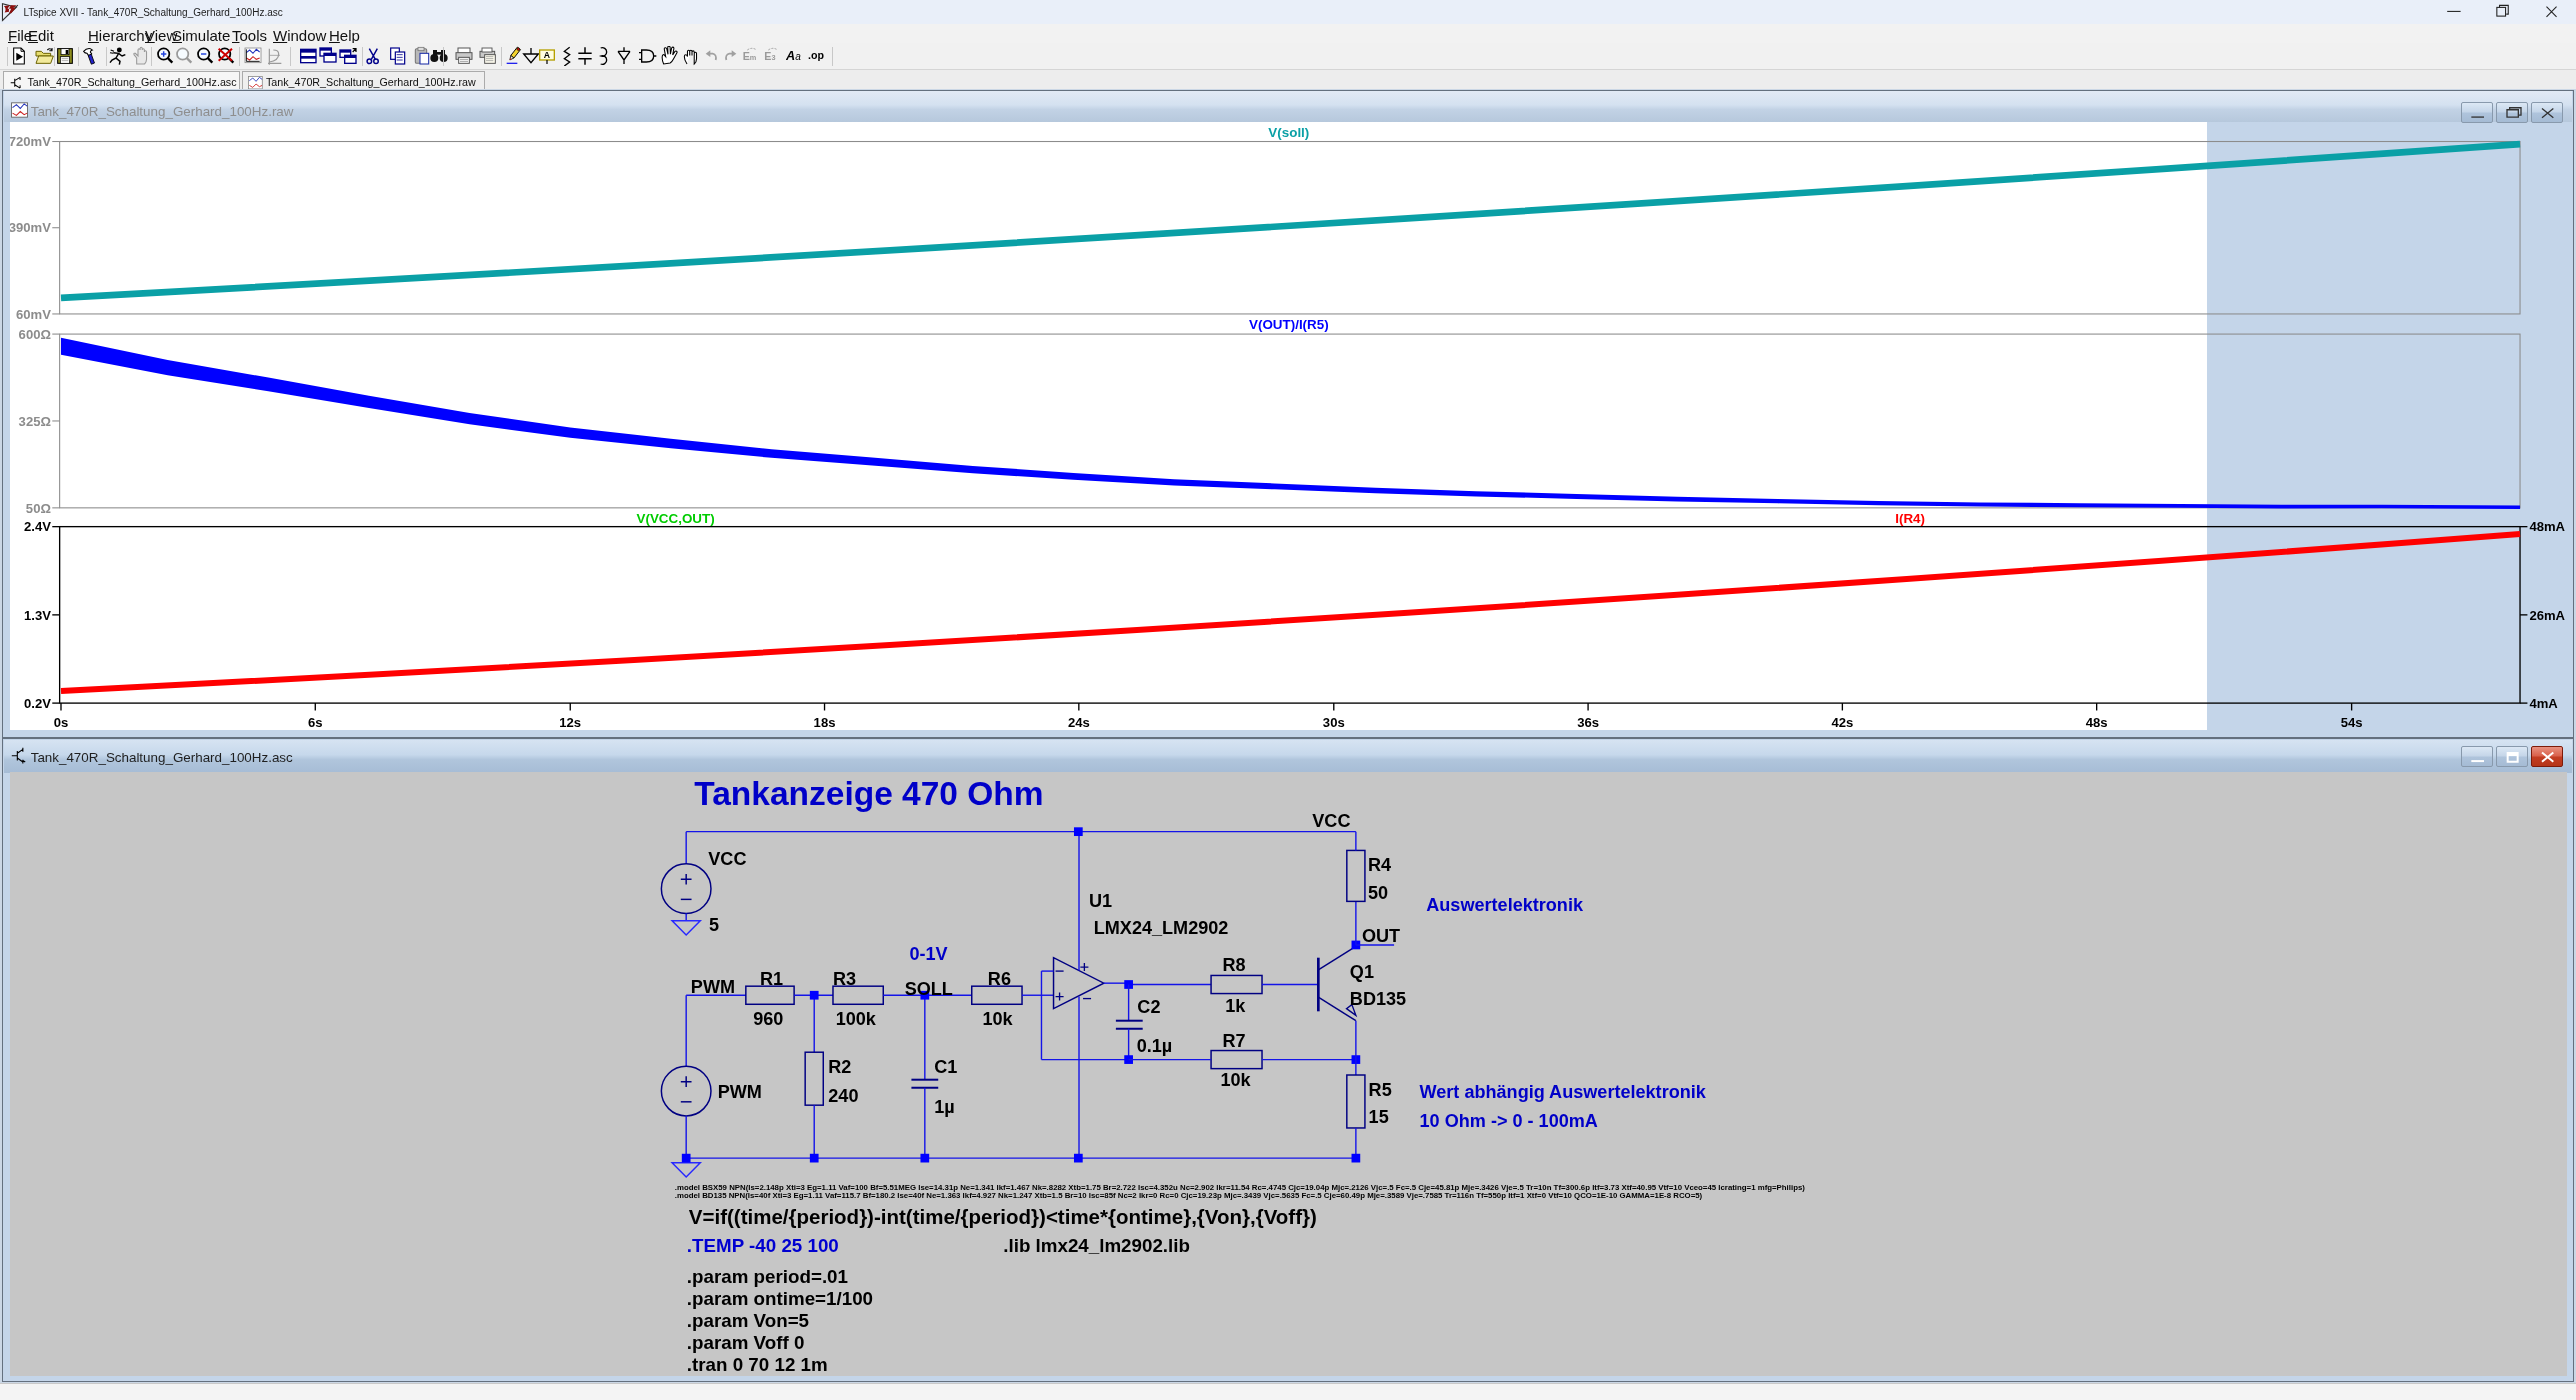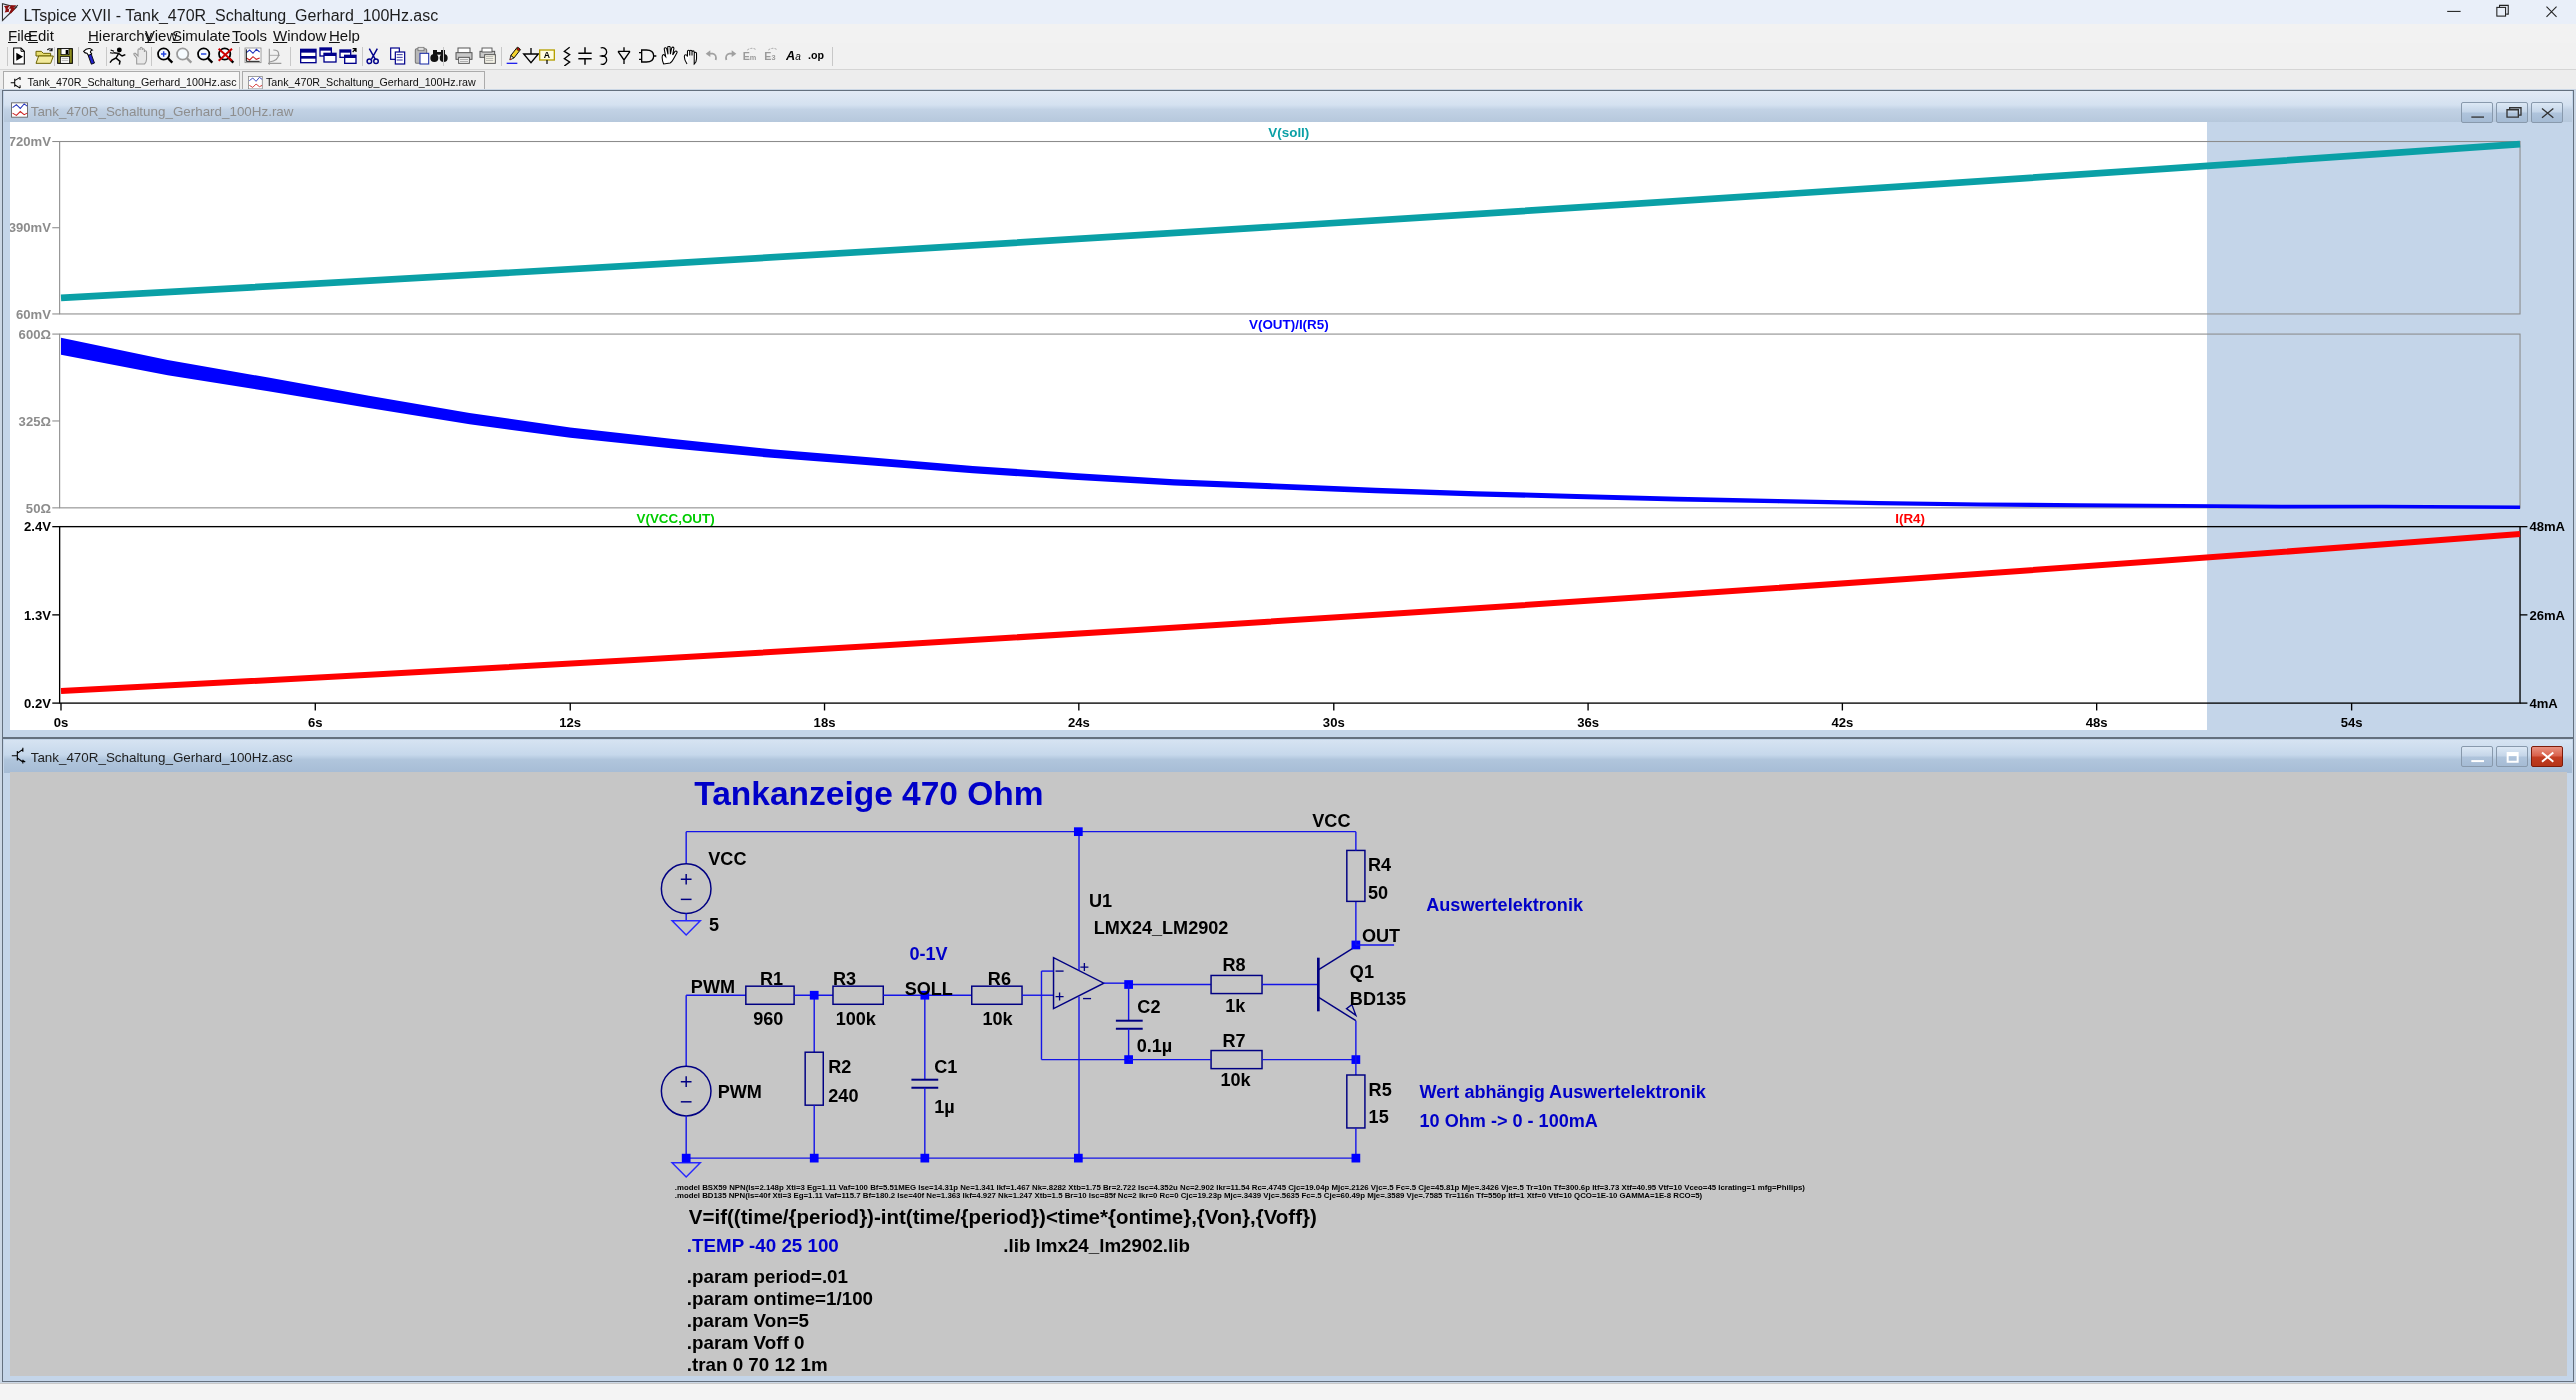--- a/index.html
+++ b/index.html
@@ -1,17 +1,17 @@
 <!DOCTYPE html>
 <html style="font-size:10.7px"><head><meta charset="utf-8"><style>
 *{margin:0;padding:0;box-sizing:border-box}
 html,body{width:2576px;height:1401px;overflow:hidden;font-family:"Liberation Sans",sans-serif;background:#CBD7E5}
 .abs{position:absolute}
 #titlebar{left:0;top:0;width:2576px;height:23.5px;background:#E9EFF9}
-#titletxt{left:23.5px;top:7px;font-size:16px;color:#1d1d1d}
+#titletxt{left:23.5px;top:7px;font-size:10px;color:#1d1d1d}
 #menubar{left:0;top:23.5px;width:2576px;height:19.5px;background:#F2F2F2}
 .mi{position:absolute;top:3.4px;font-size:15px;color:#111}
 #toolbar{left:0;top:43px;width:2576px;height:27px;background:#F1F1F1;border-bottom:0.7px solid #D5D5D5}
 .sep{position:absolute;top:4px;width:0.7px;height:19px;background:#C8C8C8}
 #tabbar{left:0;top:70px;width:2576px;height:21px;background:#EDEDED;border-bottom:0.7px solid #B5B5B5}
 .tab{position:absolute;top:1.3px;height:19.5px;background:#F6F6F6;border:0.7px solid #ABABAB;border-bottom:none;font-size:10.7px;color:#111}
 .tab span{position:absolute;left:23px;top:4px;white-space:nowrap}
 #mdi{left:0;top:89px;width:2576px;height:1294px;background:#CBD7E5}
 .win{position:absolute;border:0.7px solid #64707E;background:#C4D5E9}
 .wtitle{position:absolute;left:0.7px;top:0.7px;right:0.7px;height:31px;

